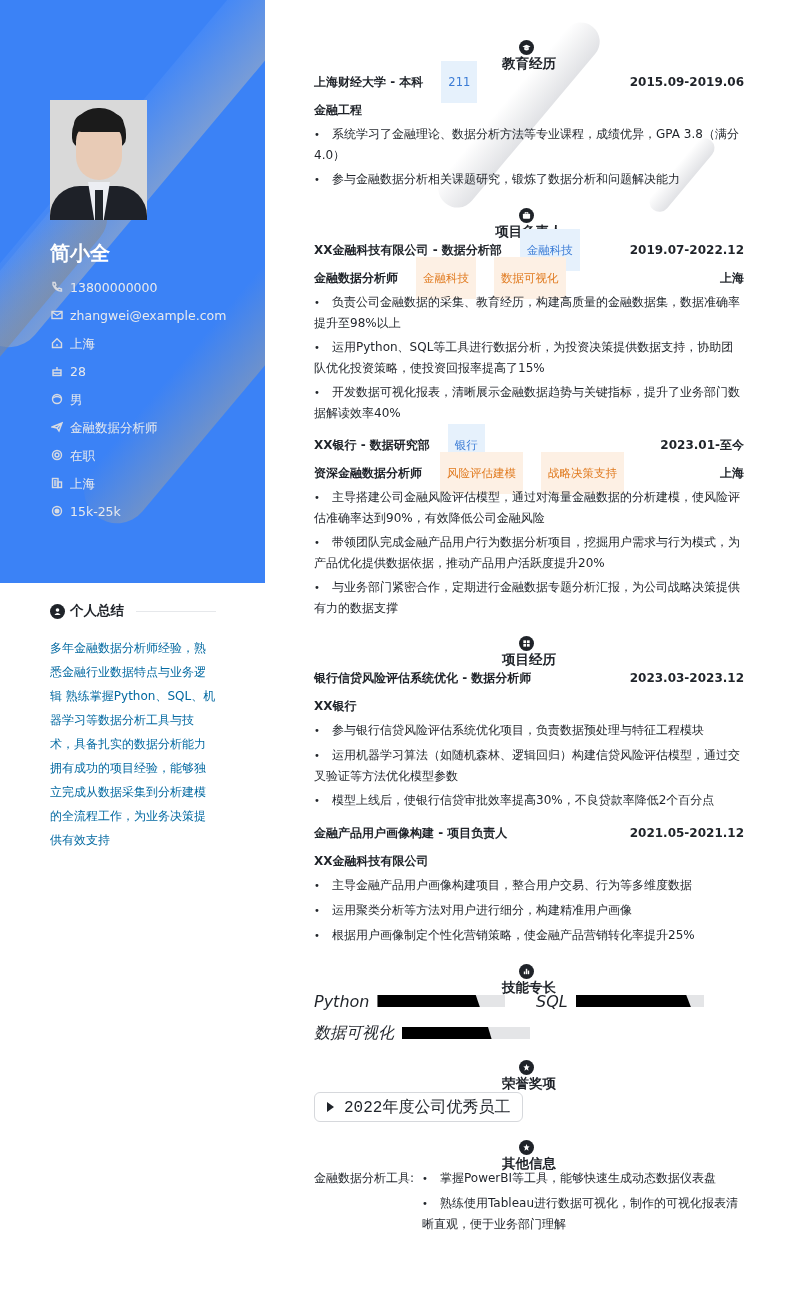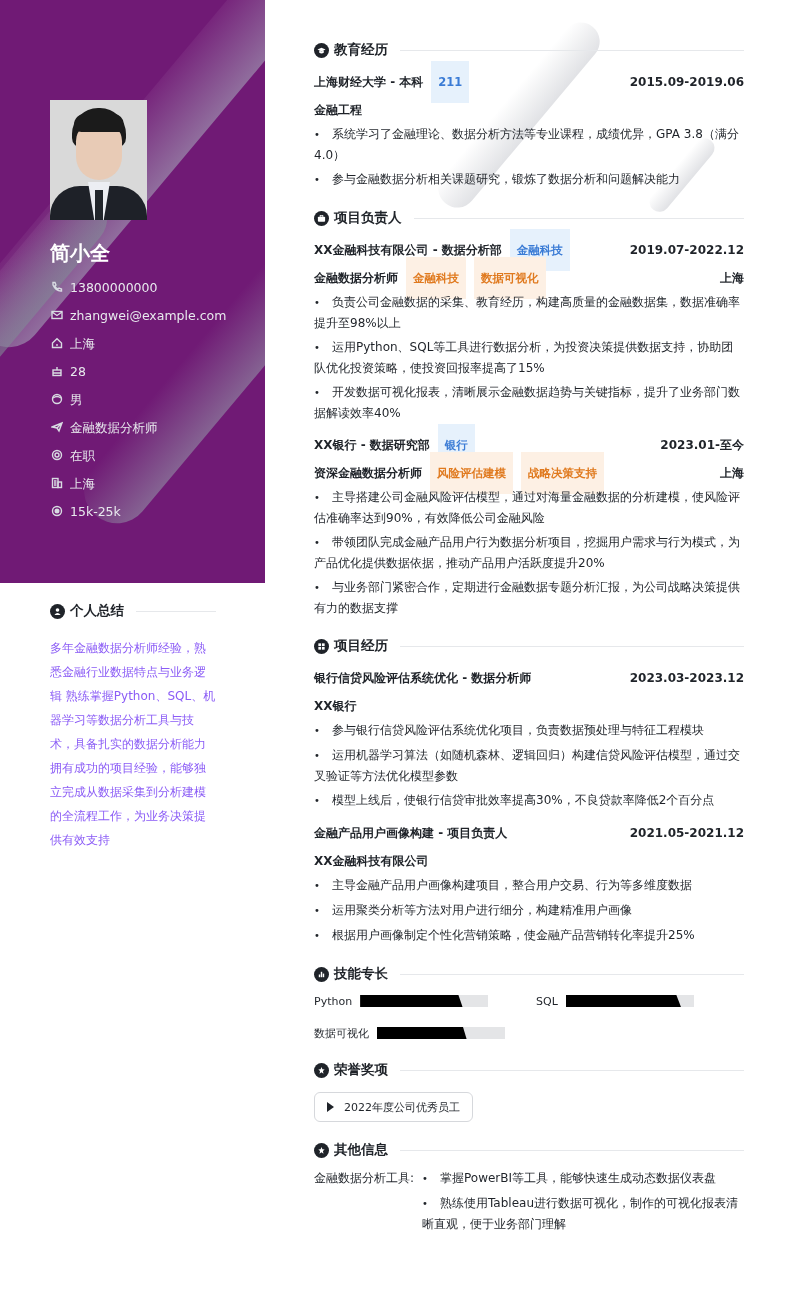--- a/index.html
+++ b/index.html
@@ -2,21 +2,21 @@
 <html><head>
 <meta charset="utf-8">
 <style>
   * { box-sizing: border-box; margin: 0; padding: 0; }
   html, body { width: 794px; height: 1312px; background: #ffffff; overflow: hidden; }
   body { position: relative; font-family: "DejaVu Sans", "Liberation Sans", sans-serif; color: #1f2329; }
 
   
   .sidebar-top {
     position: absolute; left: 0; top: 0; width: 265px; height: 583px;
-    background: #701a75; overflow: hidden;
+    background: #3b82f6; overflow: hidden;
   }
   .deco { position: absolute; border-radius: 40px; transform: rotate(40deg); }
   .deco1 { left: 120px; top: -120px; width: 68px; height: 520px;
            background: linear-gradient(90deg, rgba(255,255,255,0.05), rgba(170,178,190,0.55)); }
   .deco2 { left: -30px; top: 160px; width: 60px; height: 300px;
            background: linear-gradient(90deg, rgba(255,255,255,0.05), rgba(130,138,150,0.6)); }
   .deco3 { left: 185px; top: 180px; width: 66px; height: 380px;
            background: linear-gradient(90deg, rgba(255,255,255,0.0), rgba(150,158,170,0.55)); }
 
   .avatar {
@@ -38,50 +38,50 @@
   .info-item .ico { width: 14px; height: 14px; margin-right: 6px; display: inline-flex; align-items: center; justify-content: center; }
   .info-item svg { width: 12px; height: 12px; stroke: #d8dbe2; fill: none; stroke-width: 1.4; }
 
   
   .summary { position: absolute; left: 50px; top: 602px; width: 166px; }
   .sec-head { display: flex; align-items: center; }
   .sec-head .sicon { width: 15px; height: 15px; border-radius: 50%; background: #1f2329; display: inline-flex; align-items: center; justify-content: center; margin-right: 5px; flex: none; }
   .sec-head .sicon svg { width: 9px; height: 9px; fill: #fff; }
   .sec-head .stitle { font-size: 13.5px; font-weight: bold; color: #1f2329; white-space: nowrap; }
   .sec-head .sline { flex: 1; height: 1px; background: #e6e8eb; margin-left: 12px; }
-  .summary-text { margin-top: 16px; font-size: 12px; line-height: 24px; color: #8b5cf6; }
+  .summary-text { margin-top: 16px; font-size: 12px; line-height: 24px; color: #0369a1; }
 
   
   .main { position: absolute; left: 314px; top: 40px; width: 430px; }
   .mdeco { position: absolute; border-radius: 20px; transform: rotate(40deg); pointer-events: none; }
   .mdeco1 { left: 500px; top: 0px; width: 38px; height: 230px;
             background: linear-gradient(90deg, rgba(255,255,255,0.0), rgba(200,202,208,0.55)); }
   .mdeco2 { left: 672px; top: 130px; width: 20px; height: 90px;
             background: linear-gradient(90deg, rgba(255,255,255,0.0), rgba(200,202,208,0.55)); }
 
   .section { margin-bottom: 18px; }
-  .section .sec-head { height: 20px; margin-bottom: 8px; }
+  .section .sec-head { height: 20px; margin-bottom: 8px; flex-direction: column; }
   .row { display: flex; align-items: center; justify-content: space-between; height: 28px; font-size: 12px; }
   .row .left { display: flex; align-items: center; font-weight: bold; }
   .row .right { font-weight: bold; }
-  .tag { display: inline-block; font-size: 11.5px; font-weight: bold; padding: 13px 7px; margin-left: 8px; line-height: 16px; }
+  .tag { display: inline-block; font-size: 11.5px; font-weight: normal; padding: 13px 7px; margin-left: 18px; line-height: 16px; }
   .tag.blue { background: #e6f1fc; color: #3a7bd5; }
   .tag.orange { background: #fdf0e4; color: #e07a1f; }
   .bullets { list-style: none; font-size: 12px; color: #1f2329; }
   .bullets li { line-height: 20px; margin-bottom: 4px; position: relative; padding-left: 0; text-indent: 0; }
   .bullets li .dot { display: inline-block; width: 18px; font-size: 10px; }
   .entry { margin-bottom: 8px; }
 
   .skills { display: grid; grid-template-columns: 222px 200px; row-gap: 14px; margin-top: 4px; }
-  .skill { display: flex; align-items: center; font-size: 11px; height: 18px; }
+  .skill { display: flex; align-items: center; font-size: 16px; height: 18px; font-style: italic; }
   .skill .label { margin-right: 8px; }
   .skill .track { width: 128px; height: 12px; background: #e4e5e7; position: relative; }
   .skill .fill { position: absolute; left: 0; top: 0; height: 12px; background: #000; clip-path: polygon(0 0, 96% 0, 100% 100%, 0 100%); }
 
-  .award-btn { display: inline-flex; align-items: center; height: 30px; padding: 0 12px; border: 1px solid #d6d8dc; border-radius: 6px; font-size: 11px; color: #1f2329; background: #fff; margin-top: 4px; }
+  .award-btn { display: inline-flex; align-items: center; height: 30px; padding: 0 12px; border: 1px solid #d6d8dc; border-radius: 6px; font-size: 16px; color: #1f2329; background: #fff; margin-top: 4px; font-family: Liberation Mono, monospace; }
   .award-btn .tri { width: 0; height: 0; border-left: 7px solid #1f2329; border-top: 5px solid transparent; border-bottom: 5px solid transparent; margin-right: 10px; }
 
   .other { display: flex; font-size: 12px; margin-top: 6px; }
   .other .olabel { font-weight: normal; width: 108px; flex: none; line-height: 20px; }
   .other .bullets li { margin-bottom: 4px; }
 </style>
 </head>
 <body>
 
 <div class="sidebar-top">

